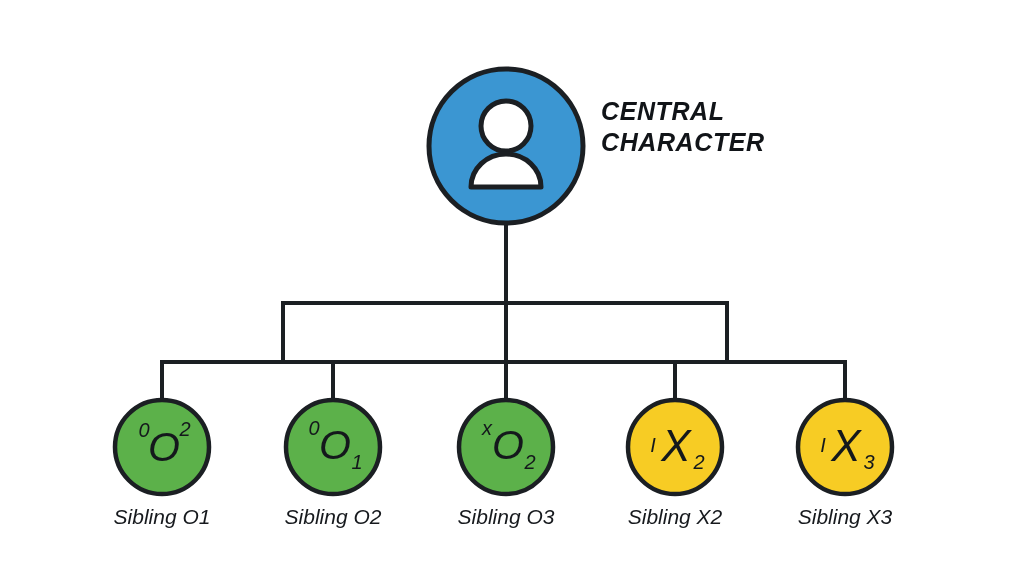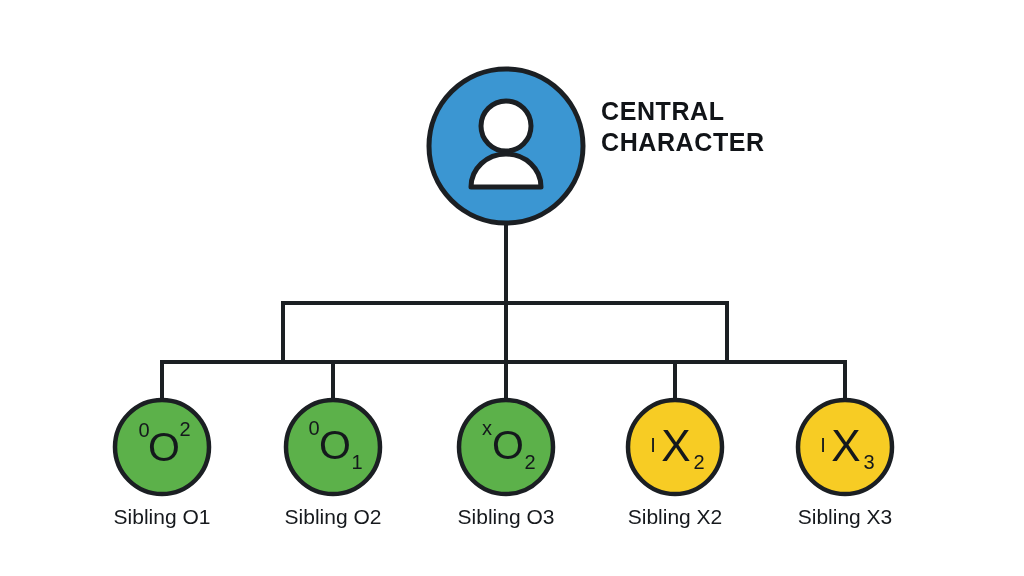--- a/index.html
+++ b/index.html
@@ -10,20 +10,21 @@
   }
   body {
     font-family: "Liberation Sans", sans-serif;
   }
   #stage {
     position: relative;
     width: 1024px;
     height: 576px;
     background: #ffffff;
     overflow: hidden;
+    font-style: italic;
   }
   #diagram-svg {
     position: absolute;
     left: 0;
     top: 0;
     width: 1024px;
     height: 576px;
   }
   .edge-line {
     stroke: #1b1f23;

